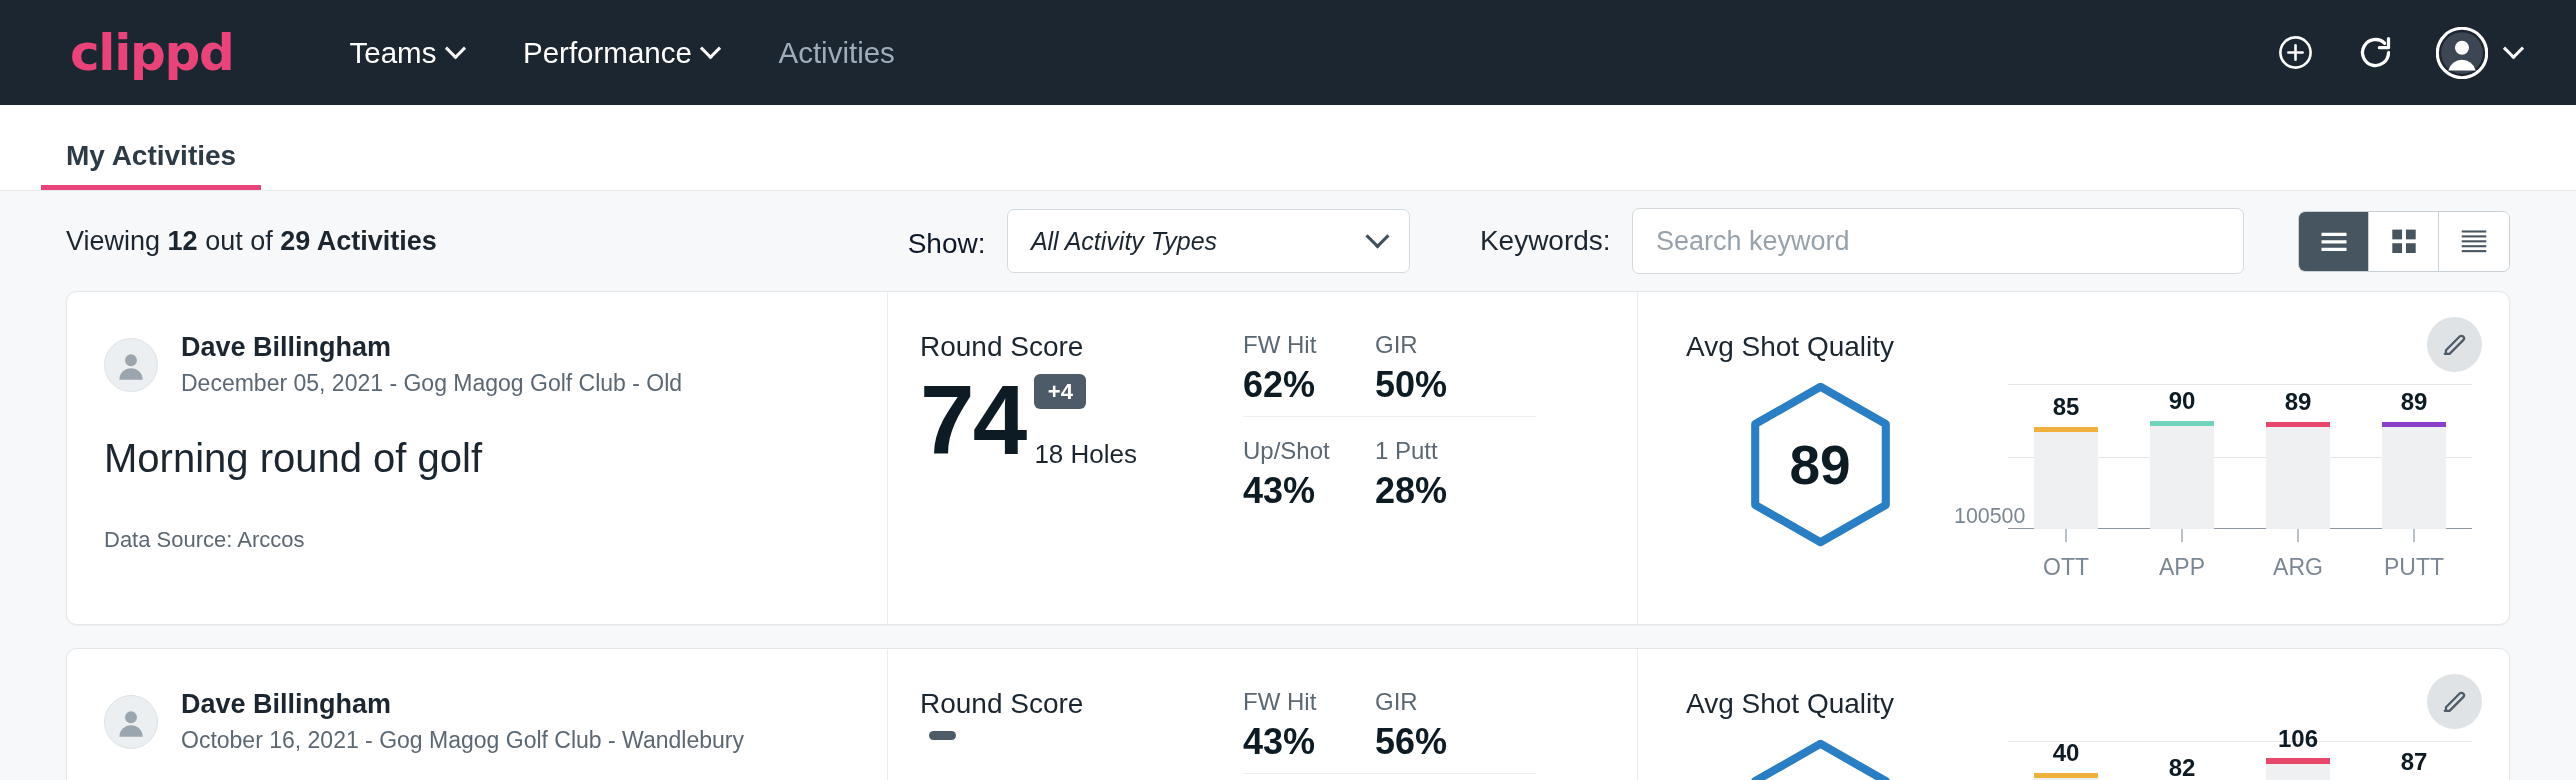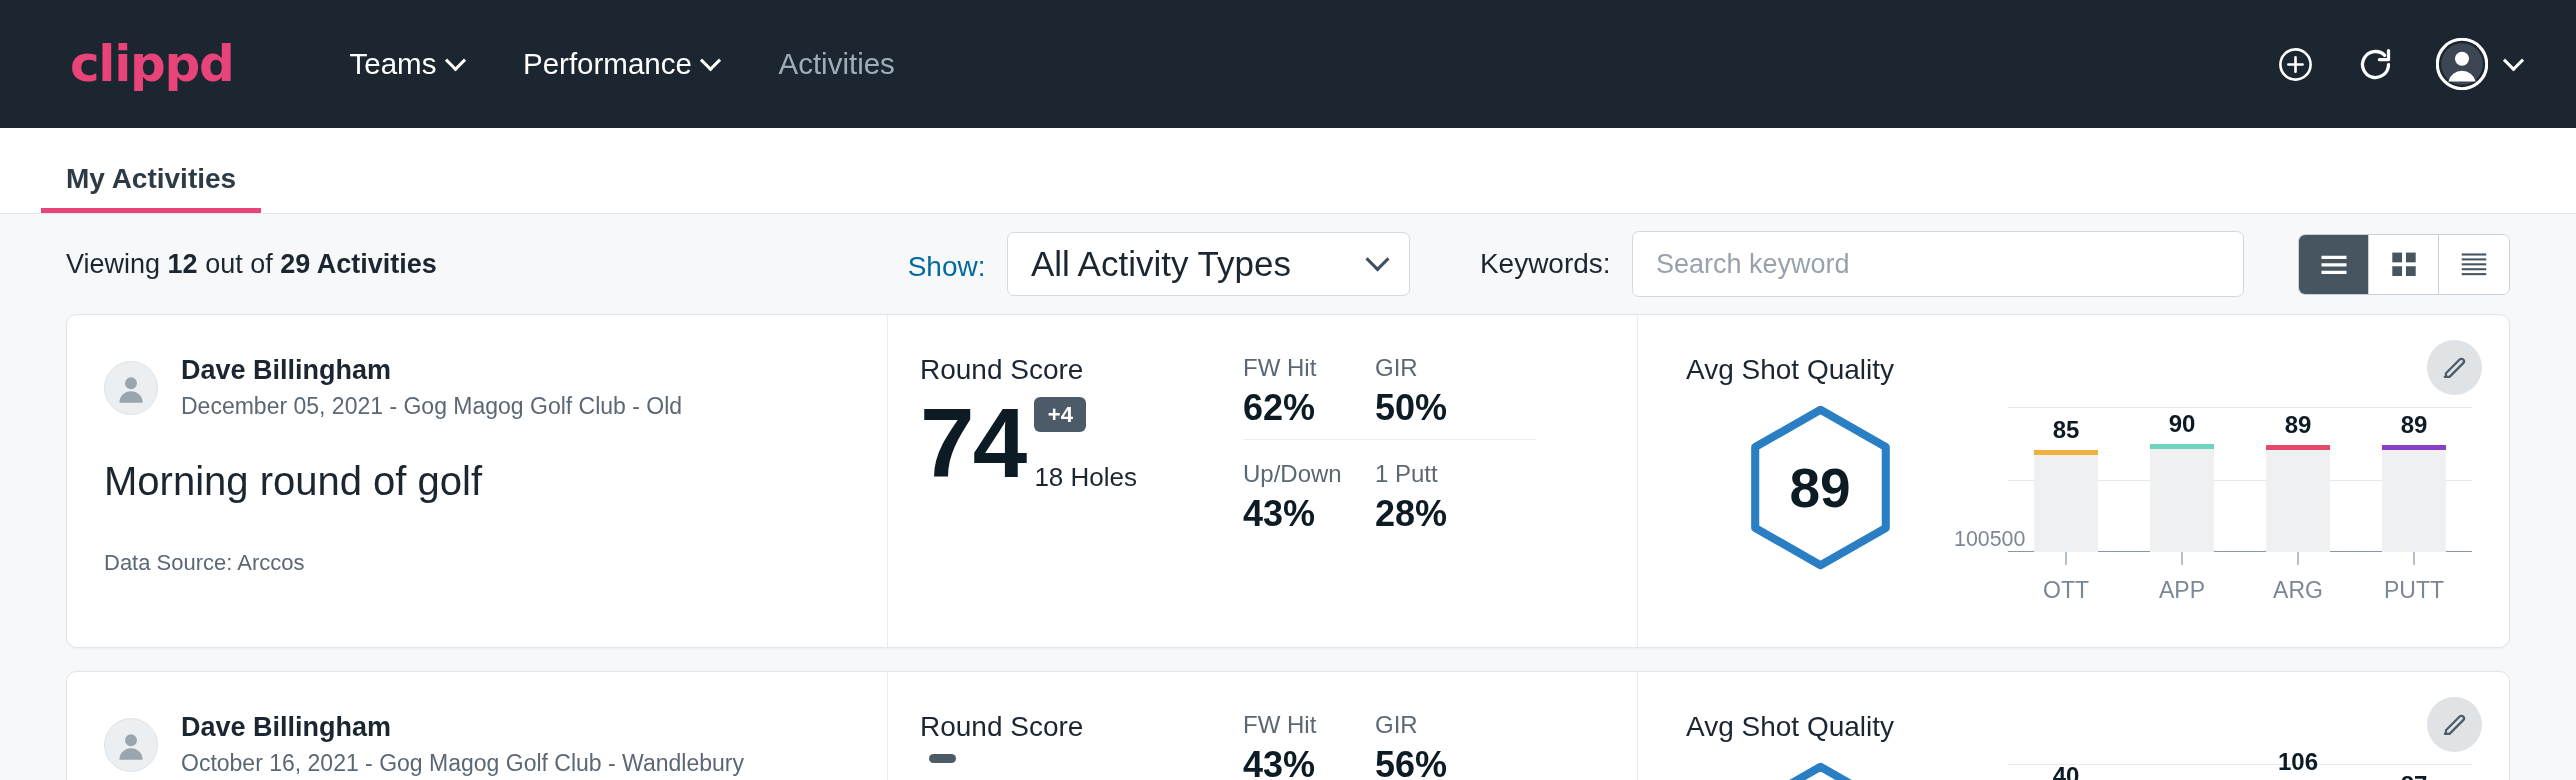--- a/index.html
+++ b/index.html
@@ -5,21 +5,21 @@
   * { box-sizing: border-box; margin: 0; padding: 0; }
   html, body {
     width: 2576px; height: 780px;
     font-family: "Liberation Sans", sans-serif;
     background: #ffffff;
     overflow: hidden;
   }
 
   
   .topnav {
-    height: 128px;
+    height: 105px;
     background: #1b2631;
     display: flex;
     align-items: center;
     padding: 0 55px 0 70px;
     position: relative;
   }
   .logo {
     font-size: 50px;
     font-weight: 700;
     color: #e8447a;
@@ -91,31 +91,31 @@
     align-items: center;
     padding: 0 25px;
   }
   .viewing {
     font-size: 27px;
     color: #1b2631;
   }
   .viewing b { font-weight: 700; }
 
   .show-group { display: flex; align-items: center; gap: 21.4px; margin-left: auto; }
-  .show-label { font-size: 28px; color: #0369a1; margin-top: 6px; }
+  .show-label { font-size: 28px; color: #0f172a; margin-top: 6px; }
   .select-box {
     width: 403px; height: 64px;
     background: #ffffff;
     border: 0.9px solid #d3d9de;
     border-radius: 7.1px;
     display: flex; align-items: center;
     padding: 0 23px;
     cursor: pointer;
   }
-  .select-val { font-size: 35px; color: #1b2631; }
+  .select-val { font-size: 25px; color: #1b2631; font-style: italic; }
   .select-chev {
     margin-left: auto;
     width: 17px; height: 17px;
     border-right: 3.6px solid #41505e;
     border-bottom: 3.6px solid #41505e;
     transform: rotate(45deg) translate(-3.6px,-3.6px);
   }
 
   .kw-group { display: flex; align-items: center; gap: 21.4px; margin-left: 70px; }
   .kw-label { font-size: 28px; color: #1b2631; }
@@ -409,21 +409,21 @@
       <div class="stat-grid">
         <div class="stat-cell bordered">
           <div class="stat-k">FW Hit</div>
           <div class="stat-v">62%</div>
         </div>
         <div class="stat-cell bordered">
           <div class="stat-k">GIR</div>
           <div class="stat-v">50%</div>
         </div>
         <div class="stat-cell">
-          <div class="stat-k">Up/Down</div>
+          <div class="stat-k">Up/Shot</div>
           <div class="stat-v">43%</div>
         </div>
         <div class="stat-cell">
           <div class="stat-k">1 Putt</div>
           <div class="stat-v">28%</div>
         </div>
       </div>
     </div>
 
     <div class="col-quality">

